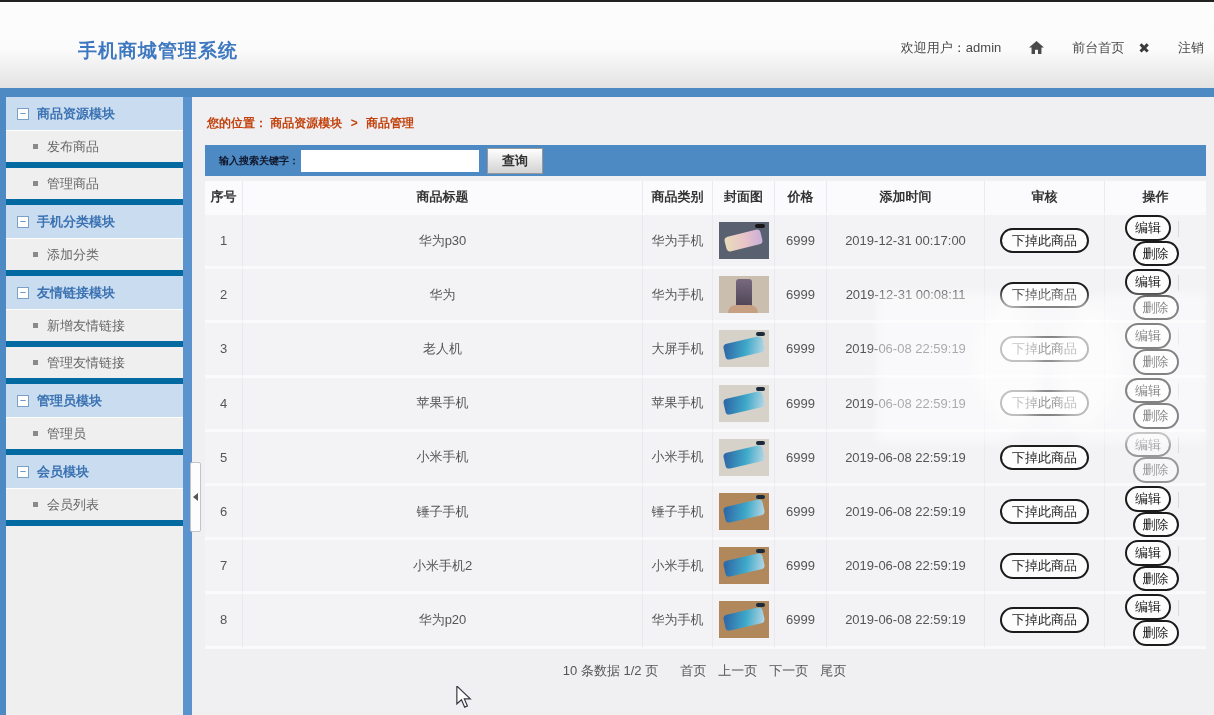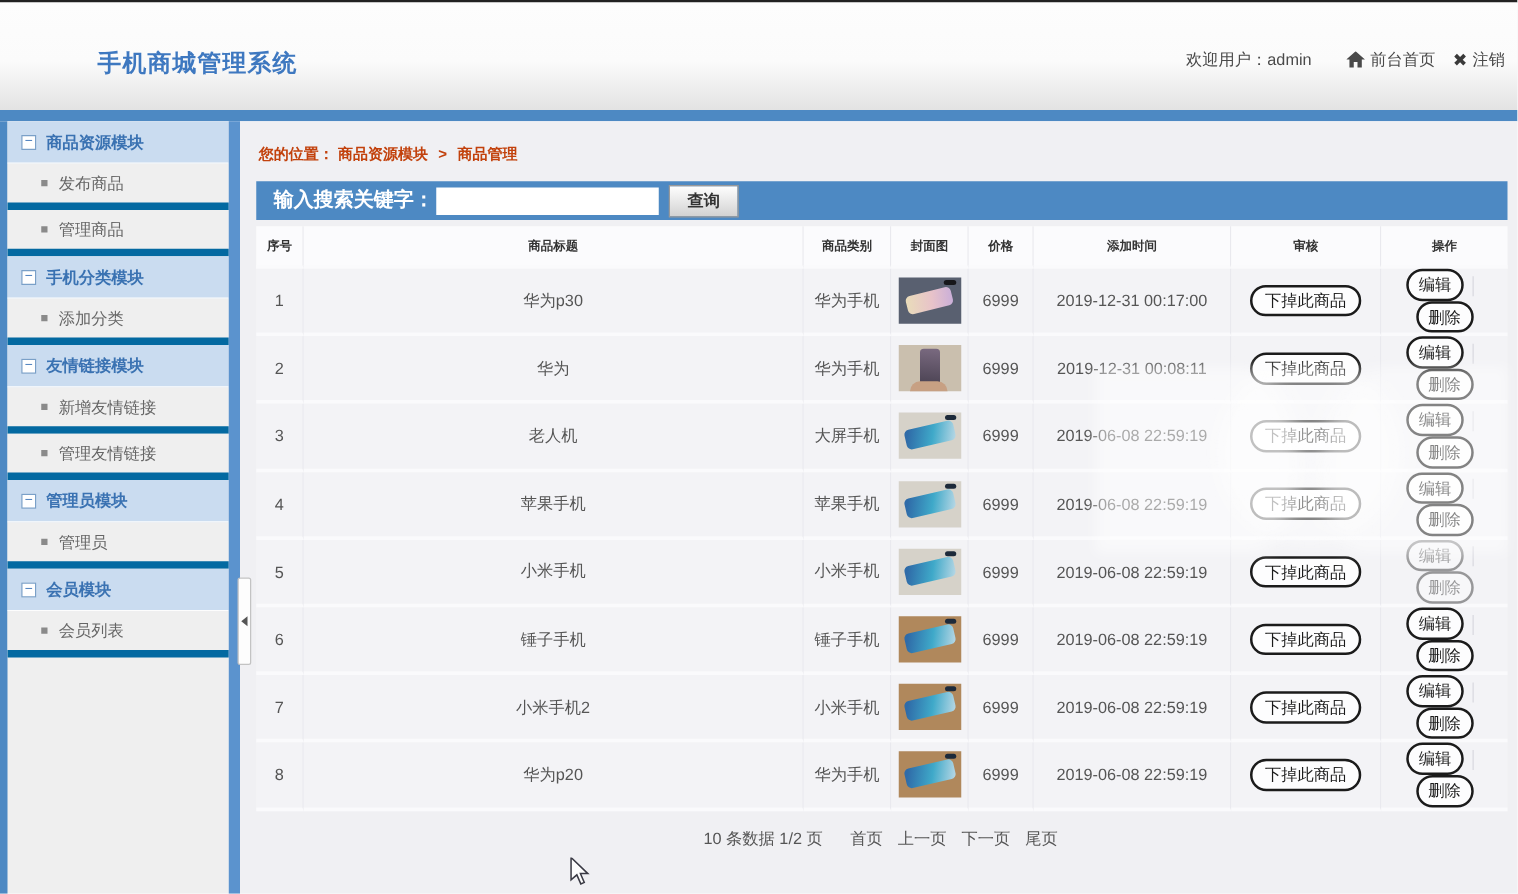--- a/index.html
+++ b/index.html
@@ -12,21 +12,21 @@
   *{box-sizing:border-box;margin:0;padding:0;}
   html,body{width:1214px;height:715px;overflow:hidden;}
   body{font-family:"Liberation Sans","DejaVu Sans",sans-serif;background:#fff;position:relative;}
   .page{width:1214px;height:715px;position:relative;border-top:2px solid #222;}
 
   
   .top-header{height:86px;background:linear-gradient(#fdfdfd,#fbfbfb 55%,#e3e3e3);position:relative;}
   .app-title{position:absolute;left:78px;top:36px;font-size:19px;font-weight:bold;color:var(--title-blue);letter-spacing:1px;}
   .user-area{position:absolute;right:10px;top:37px;display:flex;align-items:center;font-size:13px;color:#4a4a4a;}
   .user-area .welcome{margin-right:14px;}
-  .user-area a{color:#4a4a4a;text-decoration:none;display:flex;align-items:center;margin-left:14px;}
+  .user-area a{color:#4a4a4a;text-decoration:none;display:flex;align-items:center;margin-left:14px;gap:24px;}
   .user-area .ico{display:inline-flex;margin-right:4px;}
   .x-icon{font-size:14px;font-weight:bold;color:#3a3a3a;margin-right:4px;}
   .accent-bar{height:9px;background:var(--accent);}
 
   
   .layout{display:flex;height:618px;}
   aside.sidebar{width:183px;background:#efefef;border-left:6px solid var(--accent);flex:none;}
   .divider-bar{width:9px;background:var(--divider);flex:none;position:relative;}
   .collapse-handle{position:absolute;left:7px;top:365px;width:11px;height:70px;background:#fdfdfd;border:1px solid #c3c3c3;border-radius:2px;display:flex;align-items:center;justify-content:center;cursor:pointer;z-index:5;}
   .collapse-arrow{width:0;height:0;border-top:4px solid transparent;border-bottom:4px solid transparent;border-right:5px solid #555;}
@@ -36,27 +36,27 @@
   .minusbox{width:12px;height:12px;border:1px solid #7aa0c8;background:#fff;color:#4a7ebc;font-size:11px;line-height:9px;text-align:center;margin-right:8px;flex:none;}
   .sub-item{height:37px;background:#efefef;border-bottom:6px solid #0369a1;display:flex;align-items:center;padding-left:27px;cursor:pointer;}
   .bullet{width:5px;height:5px;background:#8a8a8a;margin-right:9px;flex:none;}
   .sub-label{color:#666;font-size:13px;}
 
   
   main.main-content{flex:1;background:#f0f0f3;padding:0 8px 0 13px;position:relative;}
   .breadcrumb{padding:18px 0 0 2px;font-size:12px;color:#c2410c;font-weight:bold;}
   .breadcrumb .sep{margin:0 5px;}
   .search-bar{margin-top:13px;height:31px;background:var(--accent);display:flex;align-items:center;padding-left:14px;}
-  .search-label{color:#ffffff;font-size:16px;font-weight:bold;}
+  .search-label{color:#0f172a;font-size:10px;font-weight:bold;}
   .search-input{width:178px;height:22px;border:none;outline:none;margin-left:2px;background:#fff;padding:0 4px;font-size:13px;}
   .search-button{margin-left:8px;width:56px;height:26px;background:linear-gradient(#fefefe,#d2d2d2);border:1px solid #999;font-size:13px;color:#333;cursor:pointer;font-family:inherit;font-weight:bold;}
 
   table.goods{width:100%;margin-top:5px;border-collapse:separate;border-spacing:0;table-layout:fixed;}
   .col0{width:38px}.col1{width:400px}.col2{width:70px}.col3{width:62px}.col4{width:52px}.col5{width:158px}.col6{width:120px}.col7{width:101px}
-  th{height:34px;background:#fbfbfd;font-size:10px;font-weight:bold;color:#333;border-bottom:3px solid #fafafc;border-right:1px solid #e9e9ee;text-align:center;}
+  th{height:34px;background:#fbfbfd;font-size:13px;font-weight:bold;color:#333;border-bottom:3px solid #fafafc;border-right:1px solid #e9e9ee;text-align:center;}
   td{height:39px;background:#f3f3f6;font-size:13px;color:#555;border-bottom:3px solid #fafafc;border-right:1px solid #e9e9ee;text-align:center;vertical-align:middle;}
   th:last-child,td:last-child{border-right:none;}
 
   .pill{display:inline-block;background:#fdfdfe;border:2px solid #1b1b1b;border-radius:13px;padding:3px 10px;font-size:13px;color:#1b1b1b;cursor:pointer;font-family:inherit;line-height:1.2;}
   .pill.small{padding:3px 8px;}
   .pill.faded{opacity:.42;}
   .op-divider{display:inline-block;width:1px;height:16px;background:#d9d9e0;margin:0 7px;vertical-align:middle;}
 
   
   .thumb{width:50px;height:37px;margin:0 auto;position:relative;overflow:hidden;}

